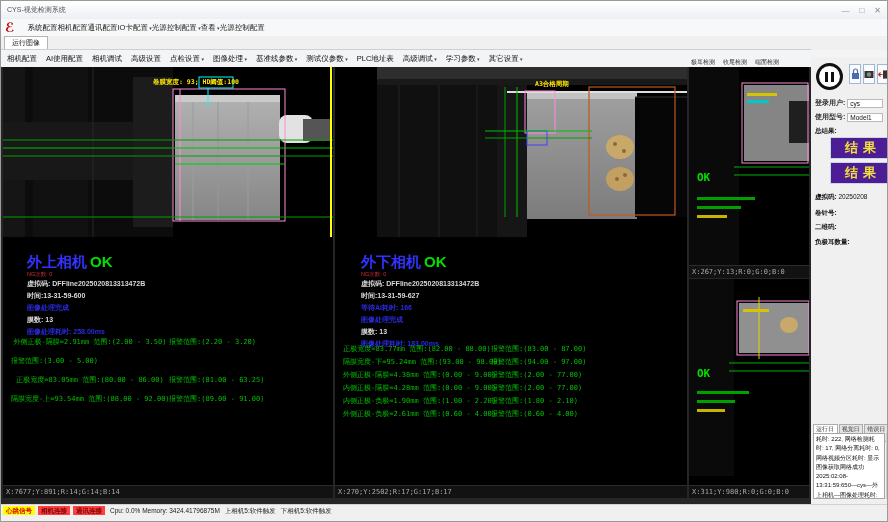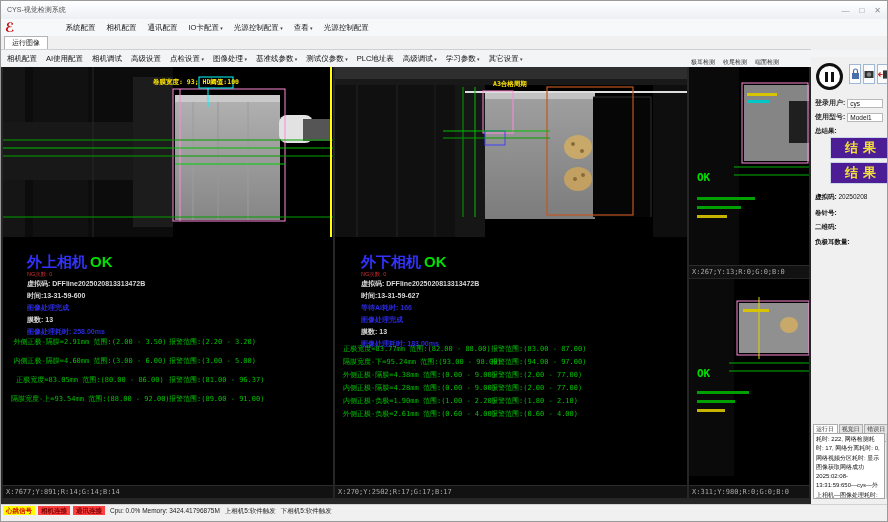--- a/index.html
+++ b/index.html
@@ -86,21 +86,21 @@
     <span>CYS-视觉检测系统</span>
     <span class="win-controls">
       <span>—</span>
       <span>□</span>
       <span>✕</span>
     </span>
   </div>
 
   <div class="menubar">
     <span class="logo">ℰ</span>
-    <span style="display:flex;gap:11px;margin-left:38px;">
+    <span style="display:flex;gap:0;">
         <span class="menu-item">系统配置</span>
         <span class="menu-item">相机配置</span>
         <span class="menu-item">通讯配置</span>
         <span class="menu-item">IO卡配置<span class="arrow"> ▾</span></span>
         <span class="menu-item">光源控制配置<span class="arrow"> ▾</span></span>
         <span class="menu-item">查看<span class="arrow"> ▾</span></span>
         <span class="menu-item">光源控制配置</span>
       </span>
   </div>
 
@@ -179,37 +179,36 @@
         <div class="w">膜数: 13</div>
         <div class="b">图像处理耗时: 258.00ms</div>
       </div>
 
       <div class="meas meas-wide" id="meas-left" style="left:8px;top:266px;">
           <div class="mrow">
             <span class="mtext" style="width: 158px;">外侧正极-隔膜=2.91mm 范围:(2.00 - 3.50)</span>
             <span class="malarm">报警范围:(2.20 - 3.20)</span>
           </div>
           <div class="mrow">
-            <span class="mtext" style="width: 158px;">内侧正极-隔膜=4.60mm 范围:(3.00 - 6.00)</span>
             <span class="malarm">报警范围:(3.00 - 5.00)</span>
           </div>
           <div class="mrow">
             <span class="mtext" style="width: 158px;">正极宽度=83.05mm 范围:(80.00 - 86.00)</span>
-            <span class="malarm">报警范围:(81.00 - 96.37)</span>
+            <span class="malarm">报警范围:(81.00 - 63.25)</span>
           </div>
           <div class="mrow">
             <span class="mtext" style="width: 158px;">隔膜宽度-上=93.54mm 范围:(88.00 - 92.00)</span>
             <span class="malarm">报警范围:(89.00 - 91.00)</span>
           </div>
         </div>
 
       <div class="coord">X:7677;Y:891;R:14;G:14;B:14</div>
     </div>
 
-    <div class="vp" style="left:334px;width:352px;">
+    <div class="vp" style="left:334px;width:352px;padding-left:42px;">
       <div class="cam-img">
         <svg width="352" height="170" viewBox="0 0 352 170">
           <rect x="0" y="0" width="352" height="170" fill="#000"></rect>
           <rect x="0" y="0" width="352" height="12" fill="#2e2e2e"></rect>
           <rect x="0" y="12" width="352" height="6" fill="#191919"></rect>
           <rect x="0" y="18" width="120" height="152" fill="#101010"></rect>
           <line x1="22" y1="18" x2="22" y2="170" stroke="#242424"></line>
           <line x1="62" y1="18" x2="62" y2="170" stroke="#242424"></line>
           <line x1="100" y1="18" x2="100" y2="170" stroke="#1f1f1f"></line>
           <rect x="120" y="18" width="30" height="152" fill="#161616"></rect>

